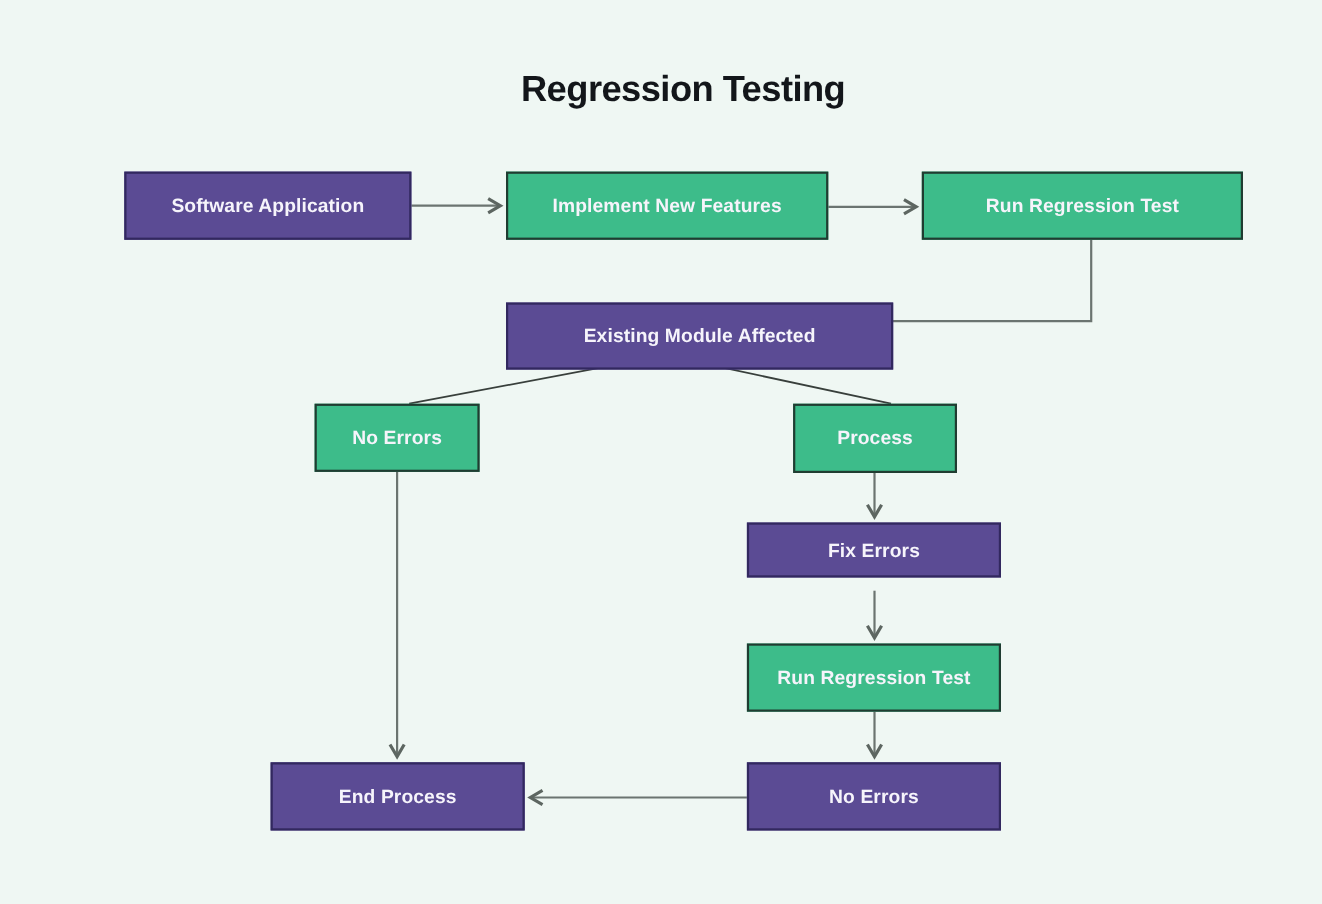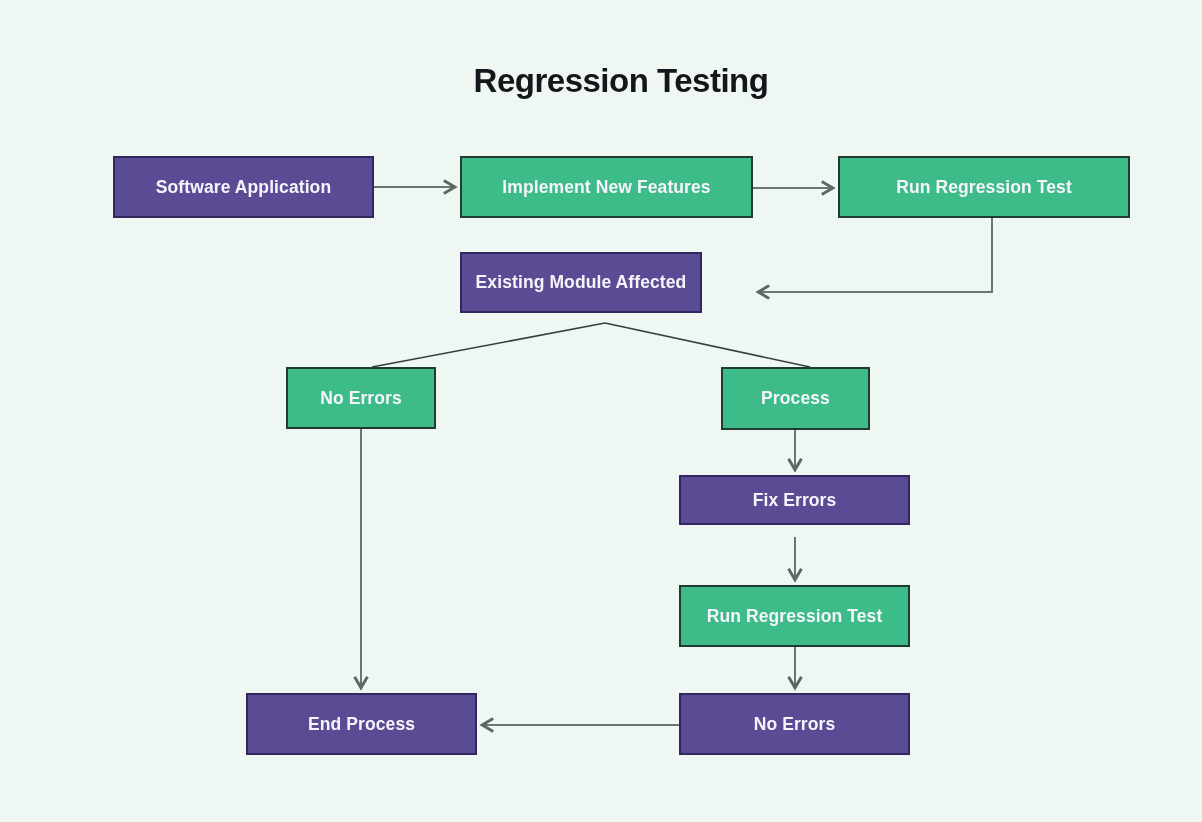--- a/index.html
+++ b/index.html
@@ -95,21 +95,21 @@
   </div>
 
   <div class="node green" style="left:440px; top:156px; width:293px; height:62px;">
     <span>Implement New Features</span>
   </div>
 
   <div class="node green" style="left:818px; top:156px; width:292px; height:62px;">
     <span>Run Regression Test</span>
   </div>
 
-  <div class="node purple" style="left:440px; top:252px; width:242px; height:61px;">
+  <div class="node purple" style="left:440px; top:275px; width:352px; height:61px;">
     <span>Existing Module Affected</span>
   </div>
 
   <div class="node green" style="left:266px; top:367px; width:150px; height:62px;">
     <span>No Errors</span>
   </div>
 
   <div class="node green" style="left:701px; top:367px; width:149px; height:63px;">
     <span>Process</span>
   </div>

